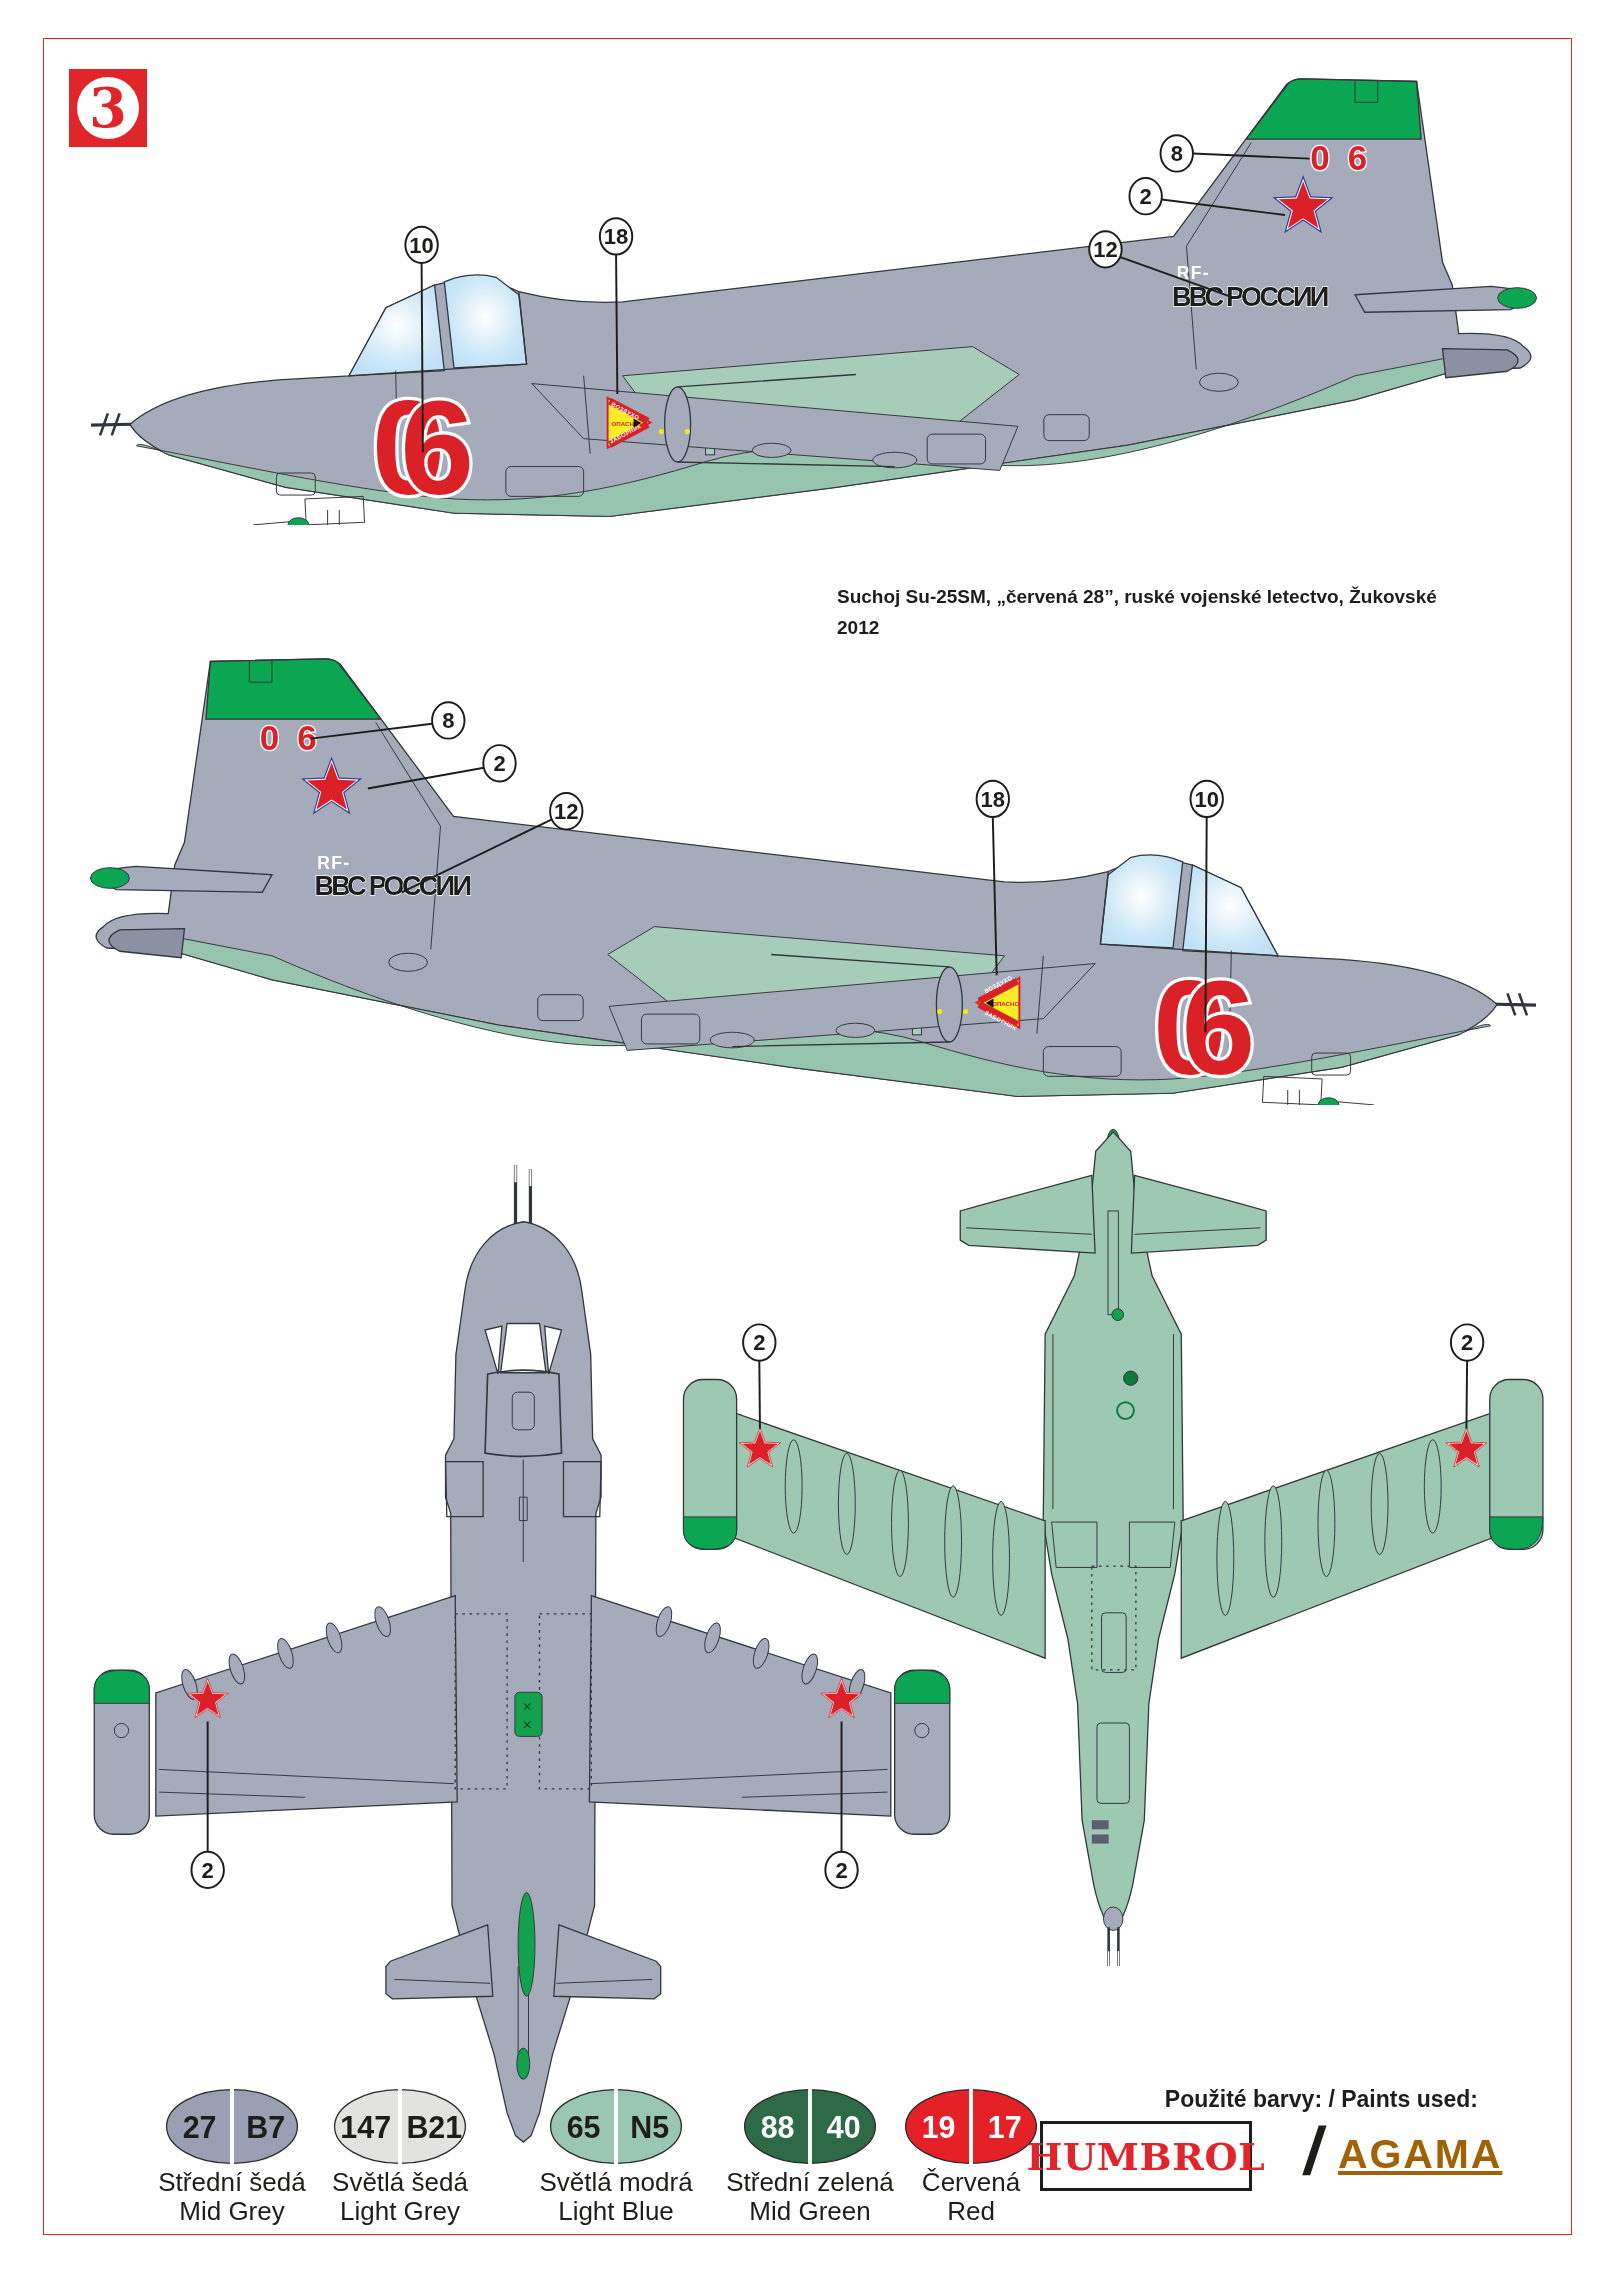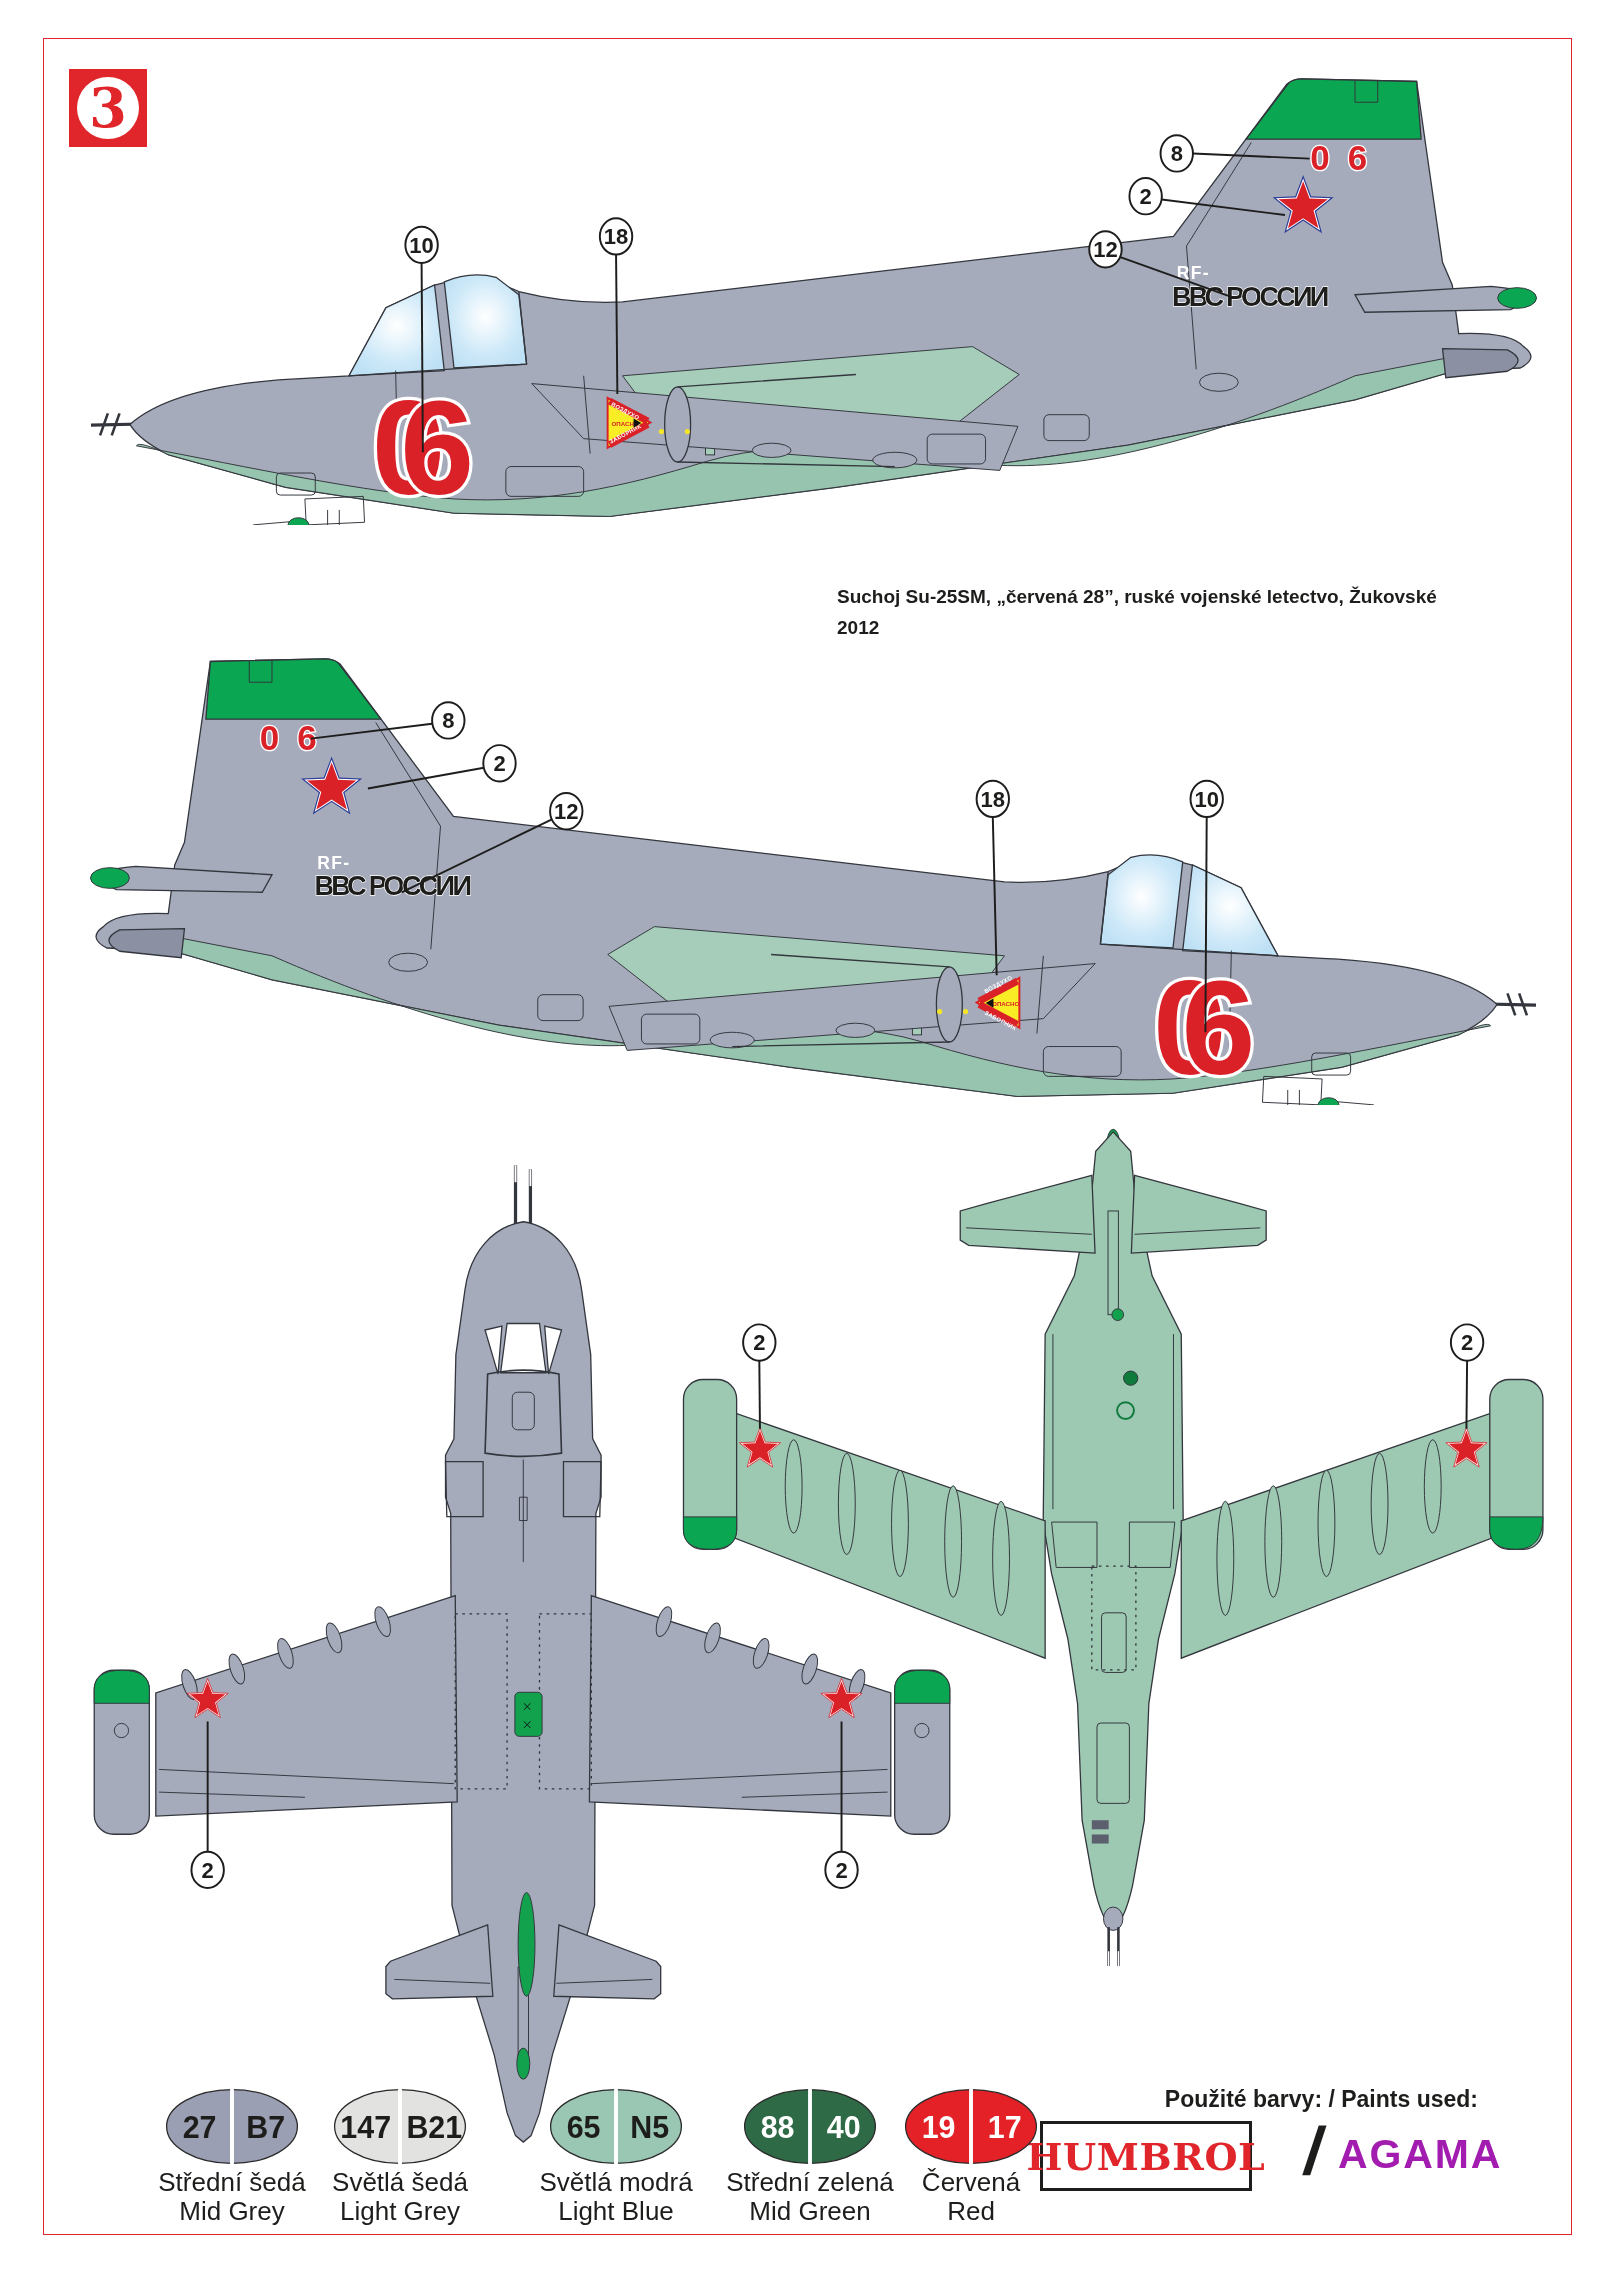--- a/index.html
+++ b/index.html
@@ -22,21 +22,21 @@
   .swn{font-size:47px;font-weight:bold;font-family:"Liberation Sans",sans-serif;}
   .paints-label{position:absolute;left:1076px;top:2086px;width:402px;text-align:right;
         font-weight:bold;font-size:23px;}
   .humbrol-box{position:absolute;left:1040px;top:2121px;width:206px;height:64px;
         border:3.2px solid #1d1d1b;background:#fff;display:flex;align-items:center;justify-content:center;}
   .humbrol-box span{font-family:"DejaVu Serif",serif;font-weight:bold;font-size:38px;
         color:#e0252b;letter-spacing:0.6px;}
   .brand-slash{position:absolute;left:1305px;top:2112px;font-size:67px;font-weight:bold;
         color:#1d1d1b;transform:skewX(-8deg);}
   .agama{position:absolute;left:1338px;top:2131px;font-size:41px;font-weight:bold;
-        color:#a21caf;letter-spacing:1.9px;}
+        color:#a16207;letter-spacing:1.9px;text-decoration:underline;}
   svg text{font-family:"Liberation Sans",sans-serif;}
   .callout-num{font-size:34px;font-weight:bold;fill:#1d1d1b;text-anchor:middle;}
   .tac-num{font-weight:bold;fill:#da2128;stroke:#fff;paint-order:stroke;text-anchor:middle;}
   .svc-title{font-weight:bold;fill:#1d1d1b;stroke:#fff;stroke-width:2;paint-order:stroke;text-anchor:middle;letter-spacing:2px;}
   .rf{font-weight:bold;fill:#fff;font-size:27px;letter-spacing:2px;}
   .wt{font-size:9px;font-weight:bold;fill:#fff;letter-spacing:.5px;}
   .wtc{font-size:9.5px;font-weight:bold;fill:#da2128;}
 </style>
 </head>
 <body>

